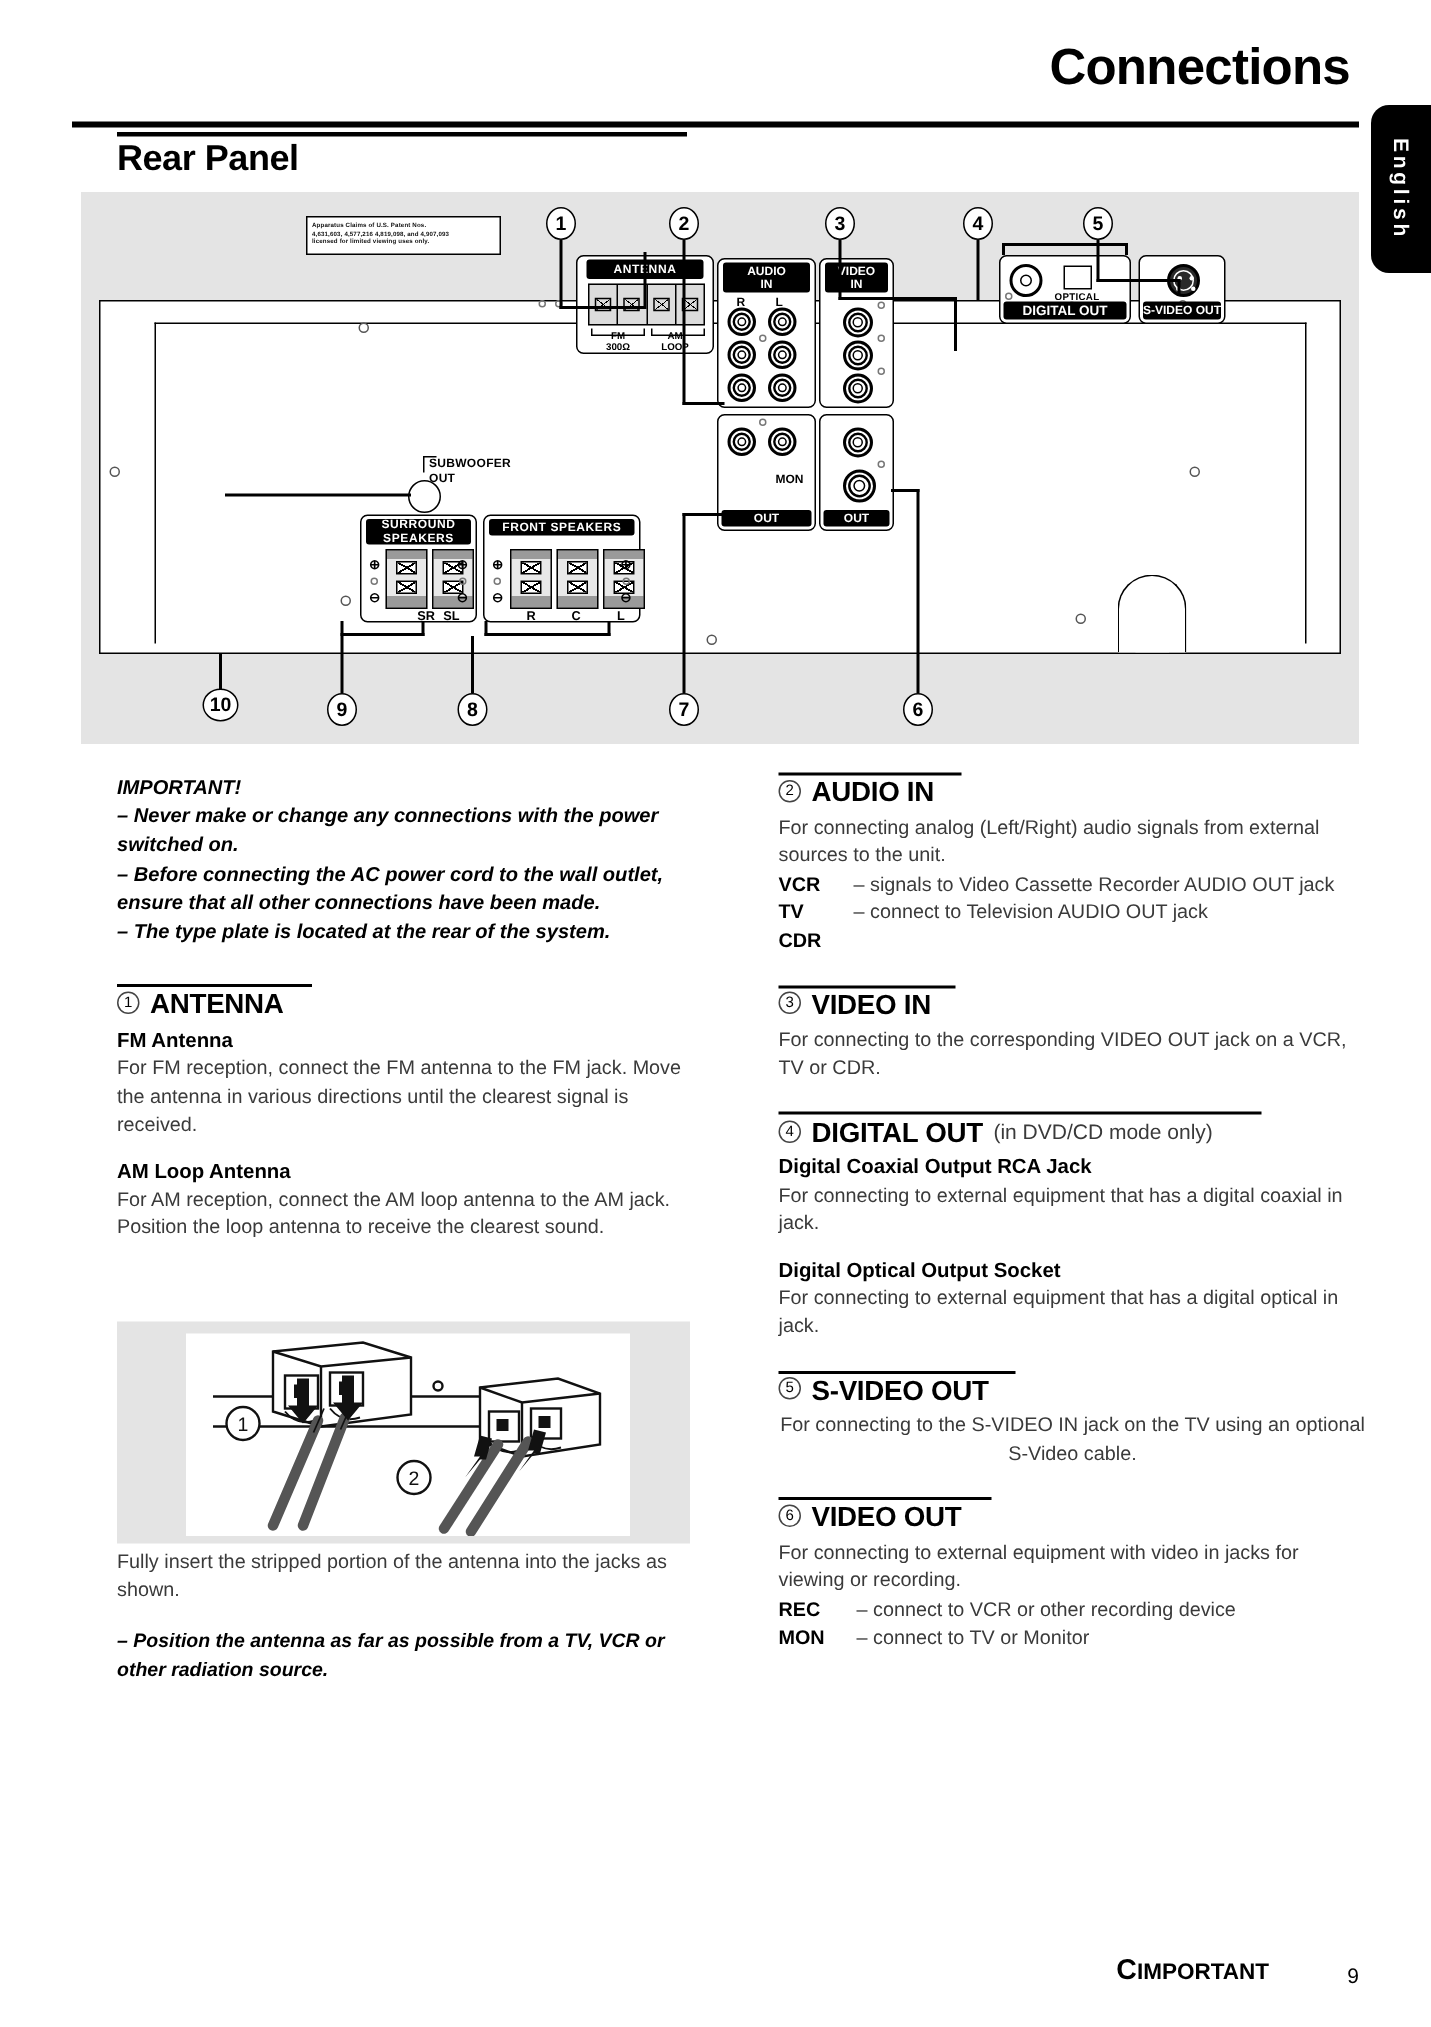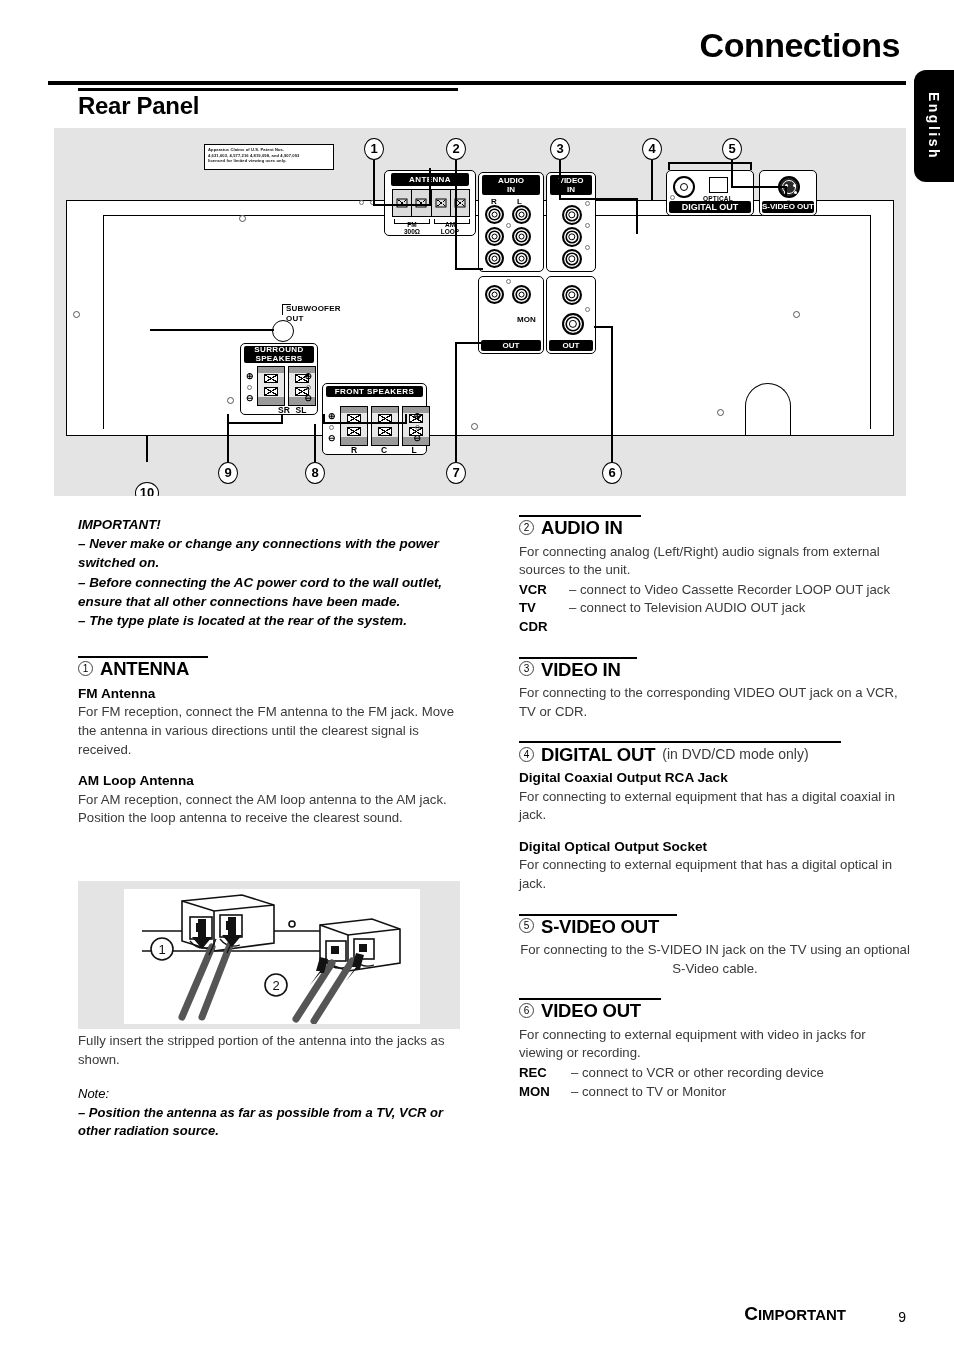--- a/index.html
+++ b/index.html
@@ -265,21 +265,21 @@
       <div class="pm" style="left:5px;top:28px;">⊕</div>
       <div class="pm" style="left:5px;top:50px;">⊖</div>
       <div class="pm" style="right:5px;top:28px;">⊕</div>
       <div class="pm" style="right:5px;top:50px;">⊖</div>
       <div class="tinyhole" style="left:6px;top:41px;"></div>
       <div class="tinyhole" style="right:6px;top:41px;"></div>
       <div class="spk-let" style="left:28px;top:61px;width:30px;">SR</div>
       <div class="spk-let" style="left:45px;top:61px;width:30px;">SL</div>
     </div>
 
-    <div class="blk spk" style="left:268px;width:105px;margin-top:40px;">
+    <div class="blk spk" style="left:268px;width:105px;">
       <div class="blk-hdr" style="top:2px;height:11px;line-height:11px;">FRONT SPEAKERS</div>
       <div class="spk-body" style="left:17px;top:22px;">
         <div class="spk-term"></div>
         <div class="spk-term"></div>
         <div class="spk-term"></div>
       </div>
       <div class="pm" style="left:5px;top:28px;">⊕</div>
       <div class="pm" style="left:5px;top:50px;">⊖</div>
       <div class="pm" style="right:5px;top:28px;">⊕</div>
       <div class="pm" style="right:5px;top:50px;">⊖</div>
@@ -363,21 +363,21 @@
         <div style="position:absolute;left:50%;top:50%;transform:translate(-50%,-50%);width:14px;height:14px;border:1.4px solid #fff;border-radius:50%;box-sizing:border-box;"></div>
         <div class="pin" style="left:5px;top:6px;"></div>
         <div class="pin" style="left:13px;top:6px;"></div>
         <div class="pin" style="left:4px;top:13px;"></div>
         <div class="pin" style="left:14px;top:13px;"></div>
       </div>
       <div class="tinyhole" style="left:26px;top:29px;"></div>
       <div class="foot-bar" style="font-size:8px;line-height:12px;">S-VIDEO OUT</div>
     </div>
 
-    <div class="callout" style="left:81px;top:354px;width:24px;">10</div>
+    <div class="callout" style="left:81px;top:331px;width:24px;">10</div>
     <div class="lead" style="left:92px;top:308px;width:2px;height:26px;"></div>
 
     <div class="callout" style="left:164px;top:334px;">9</div>
     <div class="lead" style="left:173px;top:296px;width:2px;height:38px;"></div>
     <div class="lead" style="left:173px;top:294px;width:56px;height:2px;"></div>
     <div class="lead" style="left:227px;top:286px;width:2px;height:10px;"></div>
     <div class="lead" style="left:173px;top:286px;width:2px;height:10px;"></div>
 
     <div class="callout" style="left:251px;top:334px;">8</div>
     <div class="lead" style="left:260px;top:296px;width:2px;height:38px;"></div>
@@ -475,37 +475,36 @@
         <text x="38" y="65" font-family="Liberation Sans, sans-serif" font-size="13" text-anchor="middle" fill="#111">1</text>
         <circle cx="152" cy="96" r="11" fill="#fff" stroke="#111" stroke-width="1.6"></circle>
         <text x="152" y="101" font-family="Liberation Sans, sans-serif" font-size="13" text-anchor="middle" fill="#111">2</text>
       </svg>
     </div>
   </div>
 
   <div class="col" style="left:78px;top:1032px;width:382px;">
     <p class="body">Fully insert the stripped portion of the antenna into the jacks as shown.</p>
     <div class="note" style="margin-top:16px;">
-      <div class="nlbl">Note:</div>
       <div>–  Position the antenna as far as possible from a TV, VCR or other radiation source.</div>
     </div>
   </div>
 
   <div class="col colR">
 
     <div class="hd-rule" style="width:122px;margin-top:0;"></div>
     <div class="hd">
       <span class="num">2</span>
       <h3>AUDIO IN</h3>
     </div>
     <p class="body" style="margin-top:5px;">For connecting analog (Left/Right) audio signals from external sources to the unit.</p>
     <div class="deflist">
       <div class="defrow">
         <span class="defterm" style="width:50px;">VCR</span>
-        <span class="defdesc">–  connect to Video Cassette Recorder LOOP OUT jack</span>
+        <span class="defdesc">–  signals to Video Cassette Recorder AUDIO OUT jack</span>
       </div>
       <div class="defrow">
         <span class="defterm" style="width:50px;">TV</span>
         <span class="defdesc">–  connect to Television AUDIO OUT jack</span>
       </div>
       <div class="defrow">
         <span class="defterm" style="width:50px;">CDR</span>
       </div>
     </div>
 

